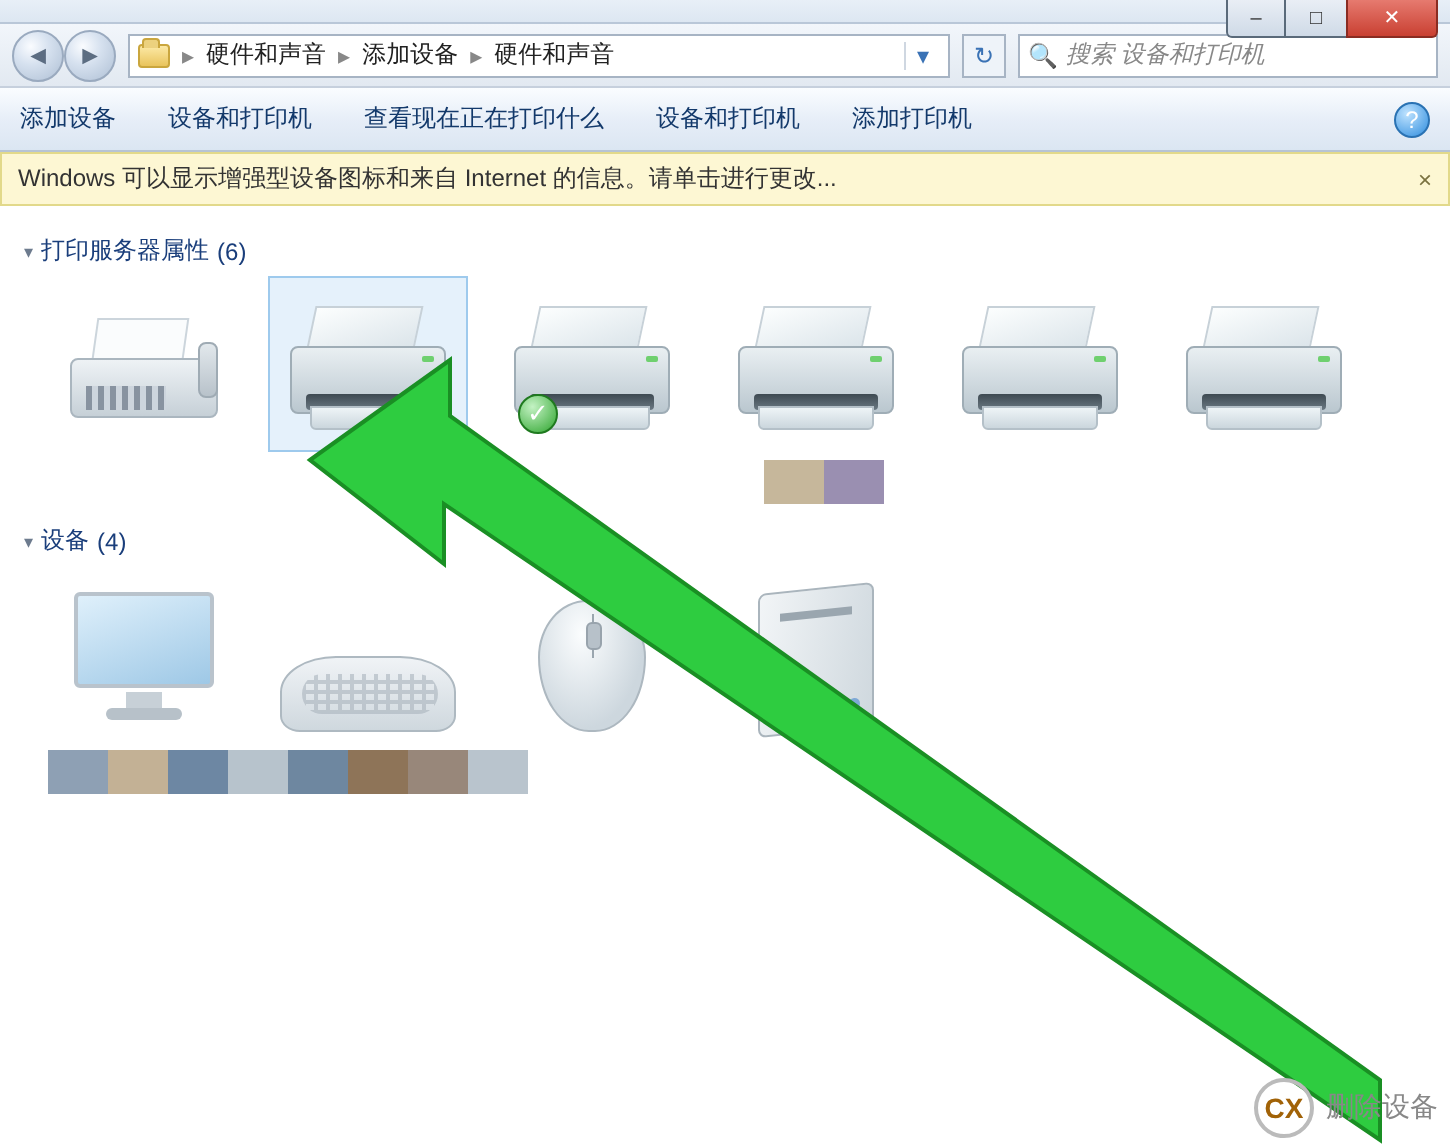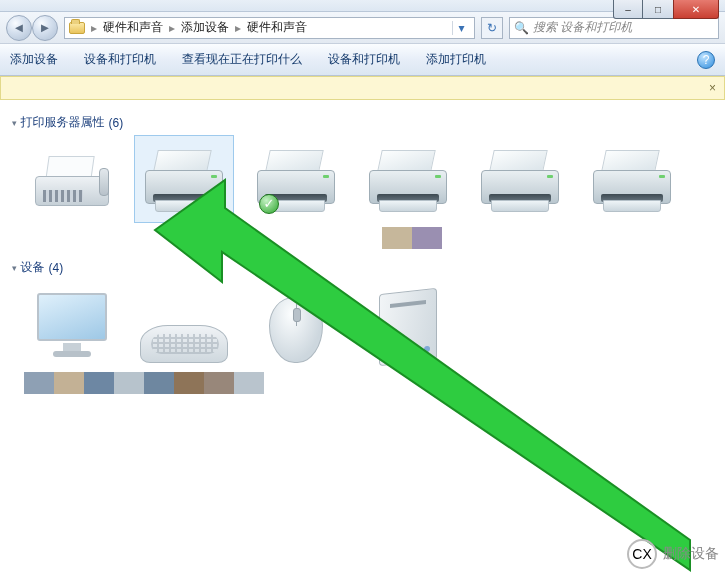--- a/index.html
+++ b/index.html
@@ -81,21 +81,21 @@
 
   
   .swatches{display:flex; gap:0; margin-left:12px; margin-top:4px;}
   .sw{width:30px;height:22px;}
   
   
   .arrow-svg{position:absolute; left:0; top:0; pointer-events:none;}
 
   
   .watermark{position:absolute; right:6px; bottom:4px; display:flex; align-items:center; gap:6px; color:#888; font-size:14px;}
-  .watermark .circ{width:30px;height:30px;border:2px solid #bbb;border-radius:50%;display:flex;align-items:center;justify-content:center;font-weight:normal;color:#000000;}
+  .watermark .circ{width:30px;height:30px;border:2px solid #bbb;border-radius:50%;display:flex;align-items:center;justify-content:center;font-weight:bold;color:#a16207;}
 
   .folder-icon{width:16px;height:12px;background:linear-gradient(#fce9a6,#e9c45d);border:1px solid #caa63e;border-radius:2px;position:relative;display:inline-block;}
   .folder-icon::before{content:"";position:absolute;left:1px;top:-4px;width:7px;height:4px;background:#ecd17e;border:1px solid #caa63e;border-bottom:none;border-radius:2px 2px 0 0;}
 </style>
 </head>
 <body>
 
 <div class="titlebar"></div>
 <div class="win-controls">
   <div class="win-btn min">–</div>
@@ -129,20 +129,21 @@
   <span class="item">添加设备</span>
   <span class="item">设备和打印机</span>
   <span class="item">查看现在正在打印什么</span>
   <span class="item">设备和打印机</span>
   <span class="item">添加打印机</span>
   <span class="spacer"></span>
   <span class="help">?</span>
 </div>
 
 <div class="infobar">
+  <span>Windows 可以显示增强型设备图标和来自 Internet 的信息。请单击进行更改...</span>
   <span class="x">×</span>
 </div>
 
 <div class="content">
 
   <div class="group-header">
     <span class="tri">▾</span>
     <span>打印服务器属性</span>
     <span>(6)</span>
   </div>

